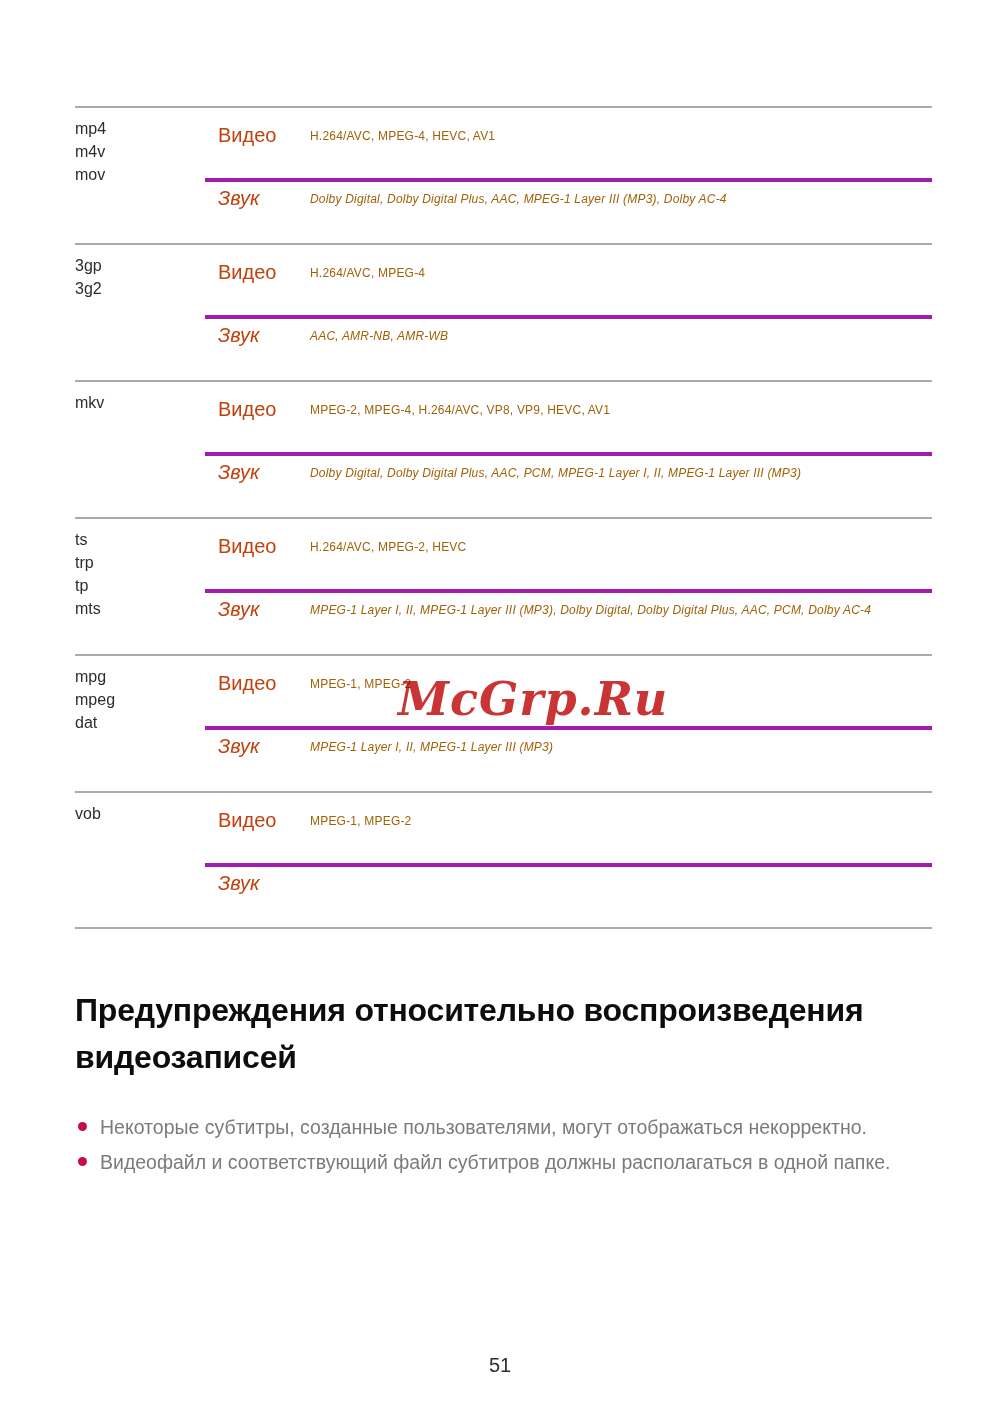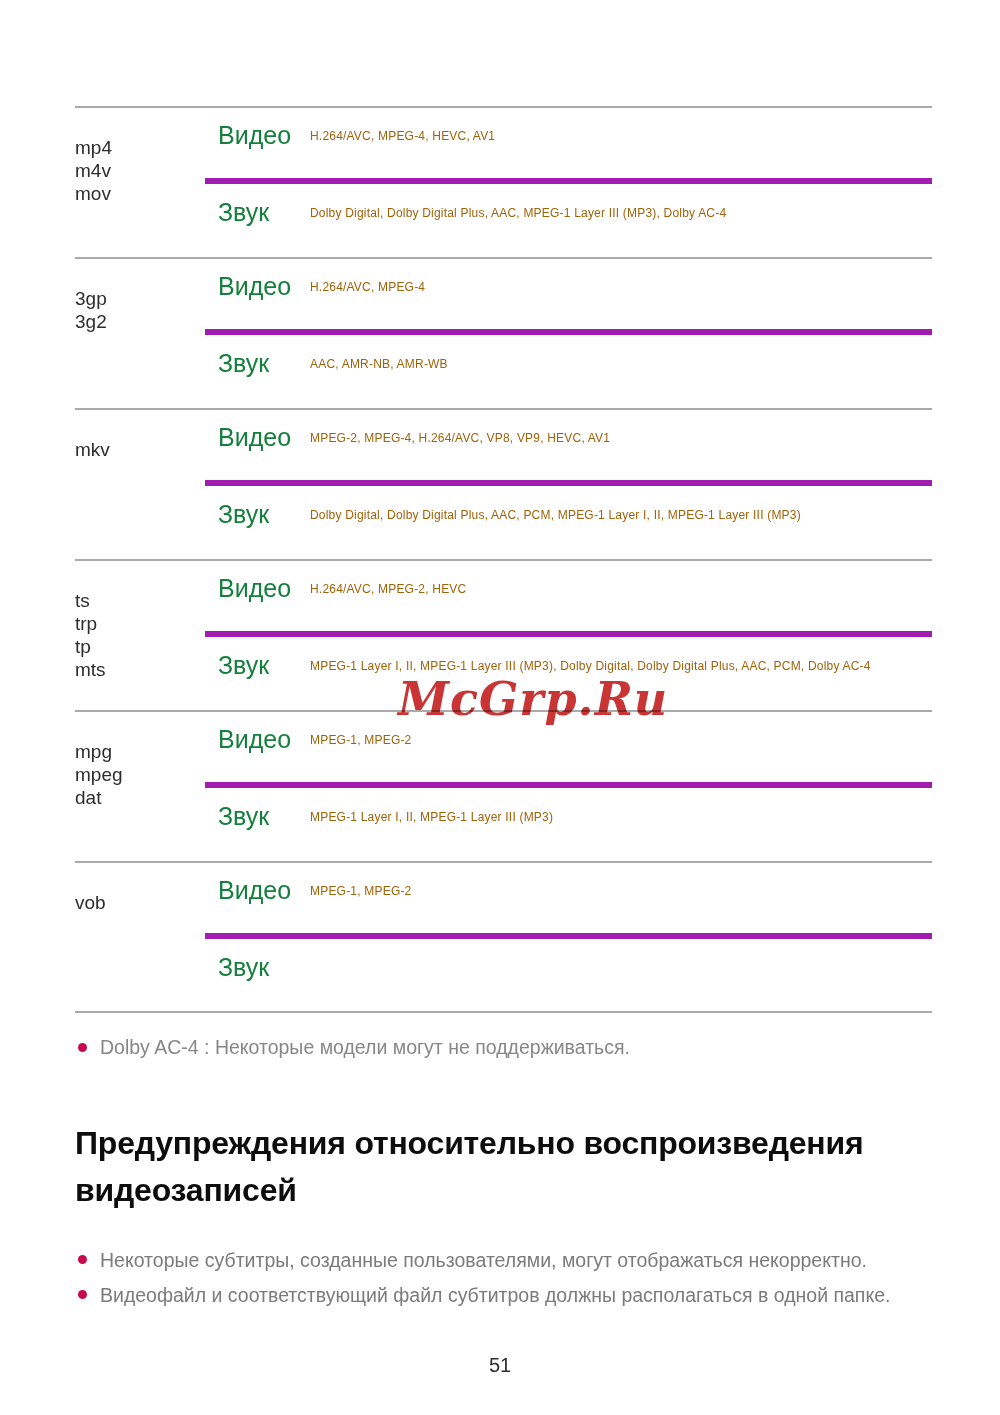--- a/index.html
+++ b/index.html
@@ -26,45 +26,46 @@
   .codec-table {
     border-bottom: 2px solid #aaaaaa;
   }
   .section {
     display: flex;
     border-top: 2px solid #aaaaaa;
   }
   .ext-col {
     width: 130px;
     flex-shrink: 0;
-    padding-top: 28px;
-    font-size: 19px;
+    padding-top: 9px;
+    font-size: 16px;
     line-height: 23px;
     color: #2d2d2d;
   }
   .rows {
     flex: 1;
     min-width: 0;
   }
   .row {
     display: flex;
   }
   .row-video {
     padding: 13px 0 27px 0;
   }
   .row-audio {
-    border-top: 6px solid #a21caf;
-    padding: 14px 0 29px 0;
+    border-top: 4px solid #a21caf;
+    padding: 2px 0 29px 0;
+    font-style: italic;
   }
   .label-col {
     width: 105px;
     flex-shrink: 0;
-    font-size: 25px;
+    font-size: 20px;
     line-height: 29px;
-    color: #15803d;
+    color: #c2410c;
     padding-left: 13px;
     box-sizing: border-box;
   }
   .value-col {
     flex: 1;
     font-size: 12px;
     line-height: 30px;
     color: #a16207;
     letter-spacing: 0.2px;
   }
@@ -252,24 +253,20 @@
             <div class="value-col">MPEG-1, MPEG-2</div>
           </div>
           <div class="row row-audio">
             <div class="label-col">Звук</div>
           </div>
         </div>
       </div>
 
     </div>
 
-    <div class="note-row">
-      <span class="dot"></span>
-      <span class="note-text">Dolby AC-4 : Некоторые модели могут не поддерживаться.</span>
-    </div>
 
     <div class="warn-heading">Предупреждения относительно воспроизведения видеозаписей</div>
 
     <div class="warn-list">
       <div class="warn-item">
         <span class="dot"></span>
         <span class="warn-text">Некоторые субтитры, созданные пользователями, могут отображаться некорректно.</span>
       </div>
       <div class="warn-item">
         <span class="dot"></span>

